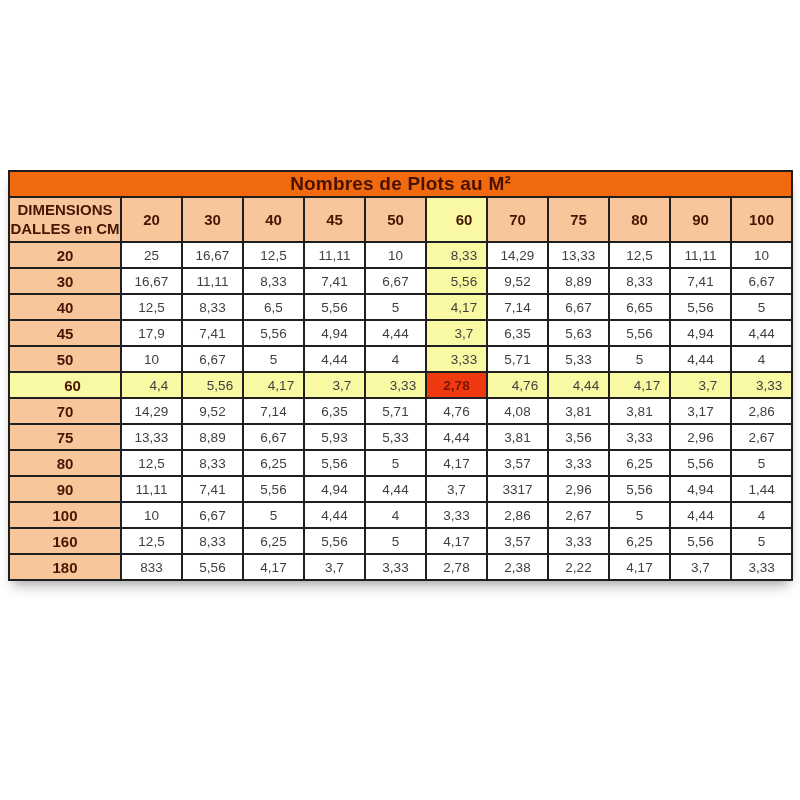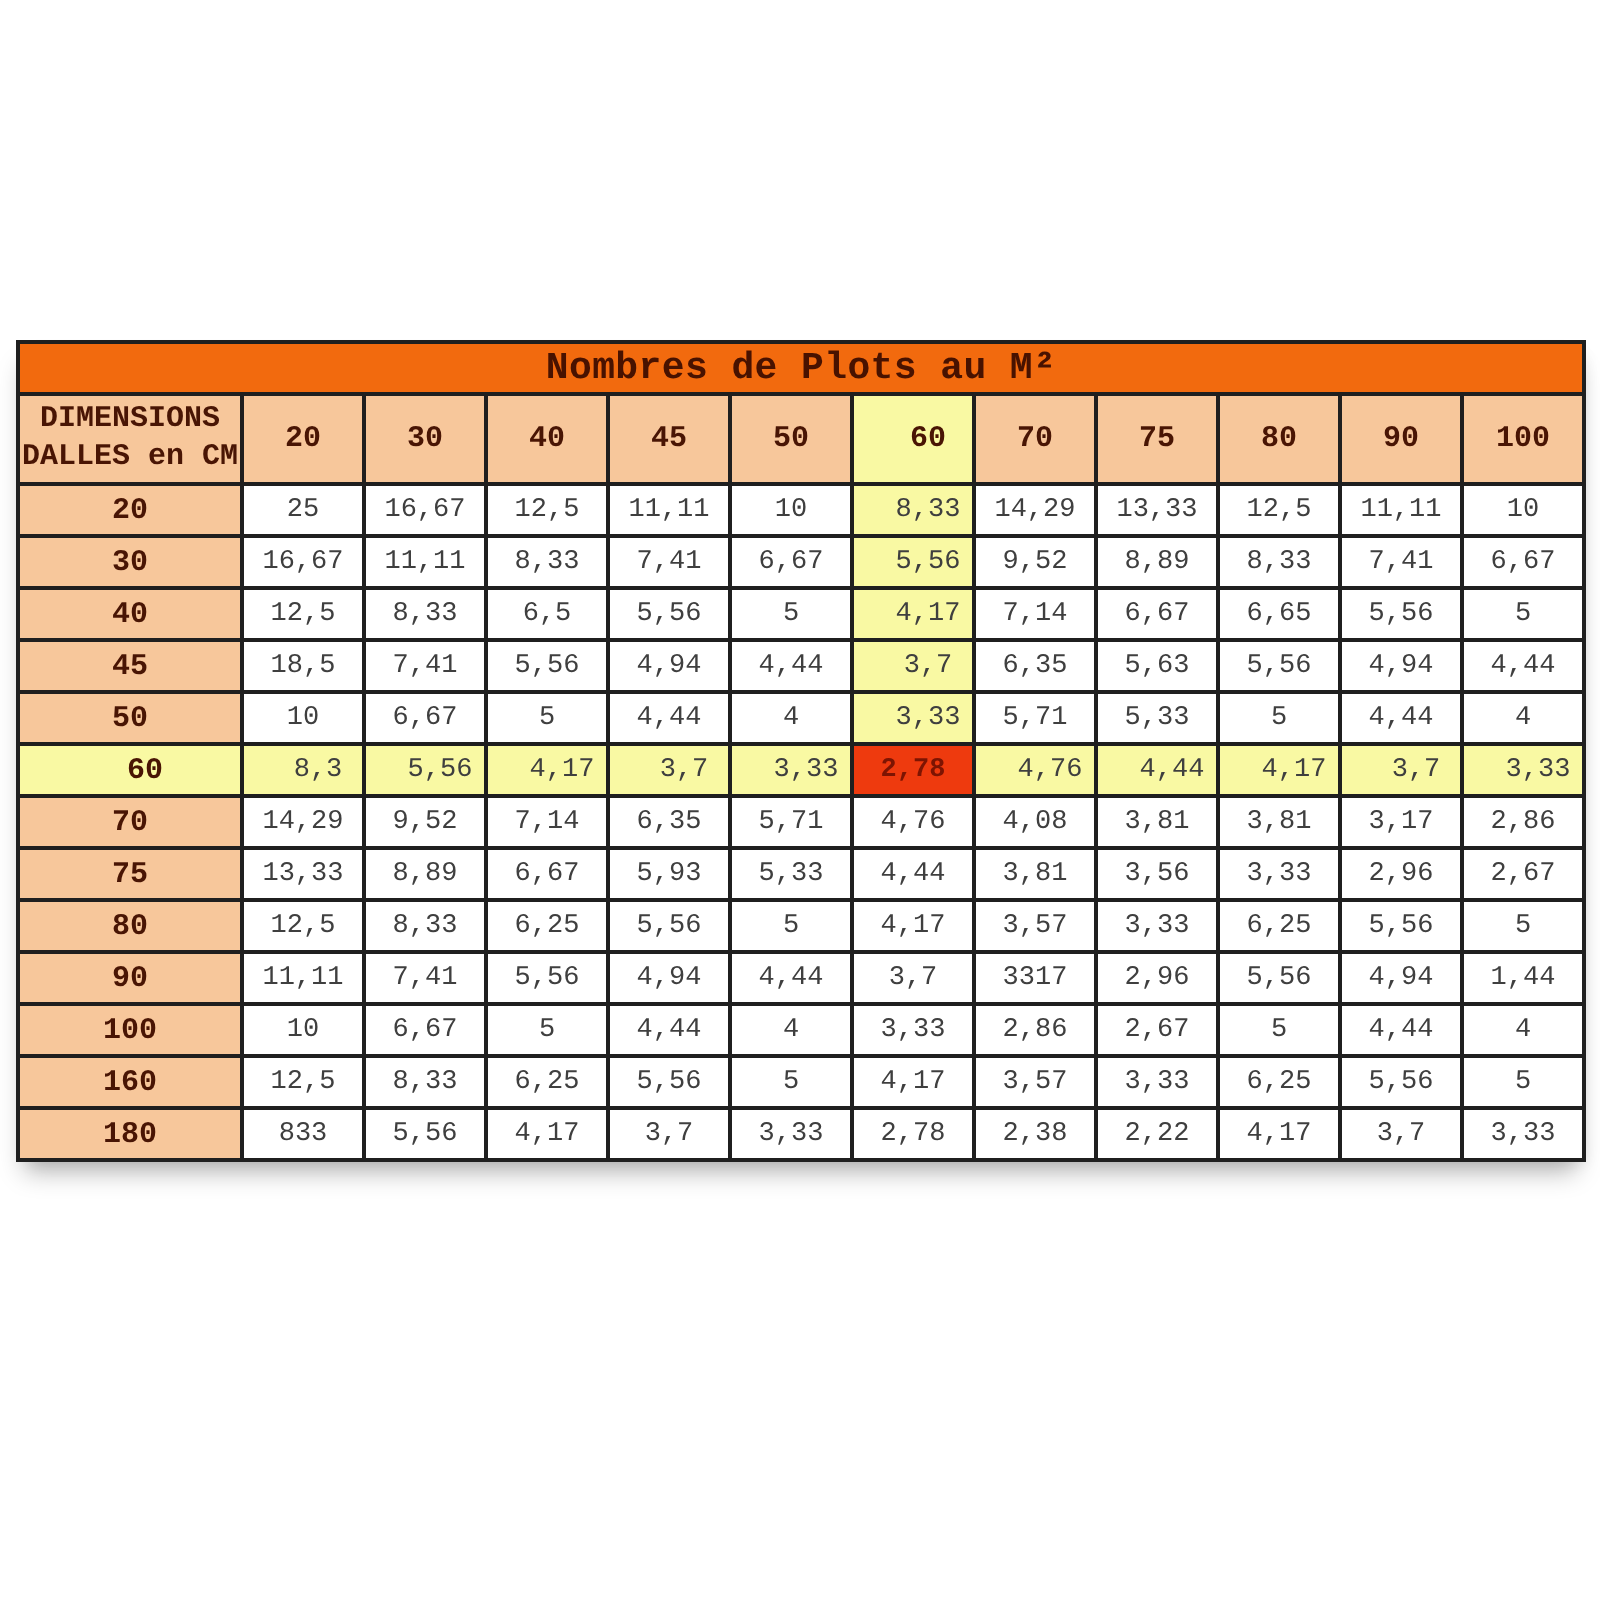--- a/index.html
+++ b/index.html
@@ -9,21 +9,20 @@
     width: 800px;
     height: 800px;
     overflow: hidden;
     font-family: "Liberation Sans", "DejaVu Sans", sans-serif;
   }
   .page {
     position: relative;
     width: 800px;
     height: 774px;
     background: var(--page-bg, #ffffff);
-    font-family: Liberation Mono, monospace;
   }
   .table-wrap {
     position: absolute;
     left: 8px;
     top: 170px;
     width: 784px;
     box-shadow: 0 9px 12px -4px rgba(0,0,0,0.28), 3px 4px 8px -4px rgba(0,0,0,0.12);
   }
   table.plots-table {
     border-collapse: collapse;
@@ -163,21 +162,21 @@
             <td>5</td>
             <td class="yellow">4,17</td>
             <td>7,14</td>
             <td>6,67</td>
             <td>6,65</td>
             <td>5,56</td>
             <td>5</td>
           </tr>
           <tr>
             <th>45</th>
-            <td>18,5</td>
+            <td>17,9</td>
             <td>7,41</td>
             <td>5,56</td>
             <td>4,94</td>
             <td>4,44</td>
             <td class="yellow">3,7</td>
             <td>6,35</td>
             <td>5,63</td>
             <td>5,56</td>
             <td>4,94</td>
             <td>4,44</td>
@@ -191,21 +190,21 @@
             <td>4</td>
             <td class="yellow">3,33</td>
             <td>5,71</td>
             <td>5,33</td>
             <td>5</td>
             <td>4,44</td>
             <td>4</td>
           </tr>
           <tr>
             <th class="yellow">60</th>
-            <td class="yellow">8,3</td>
+            <td class="yellow">4,4</td>
             <td class="yellow">5,56</td>
             <td class="yellow">4,17</td>
             <td class="yellow">3,7</td>
             <td class="yellow">3,33</td>
             <td class="red">2,78</td>
             <td class="yellow">4,76</td>
             <td class="yellow">4,44</td>
             <td class="yellow">4,17</td>
             <td class="yellow">3,7</td>
             <td class="yellow">3,33</td>

